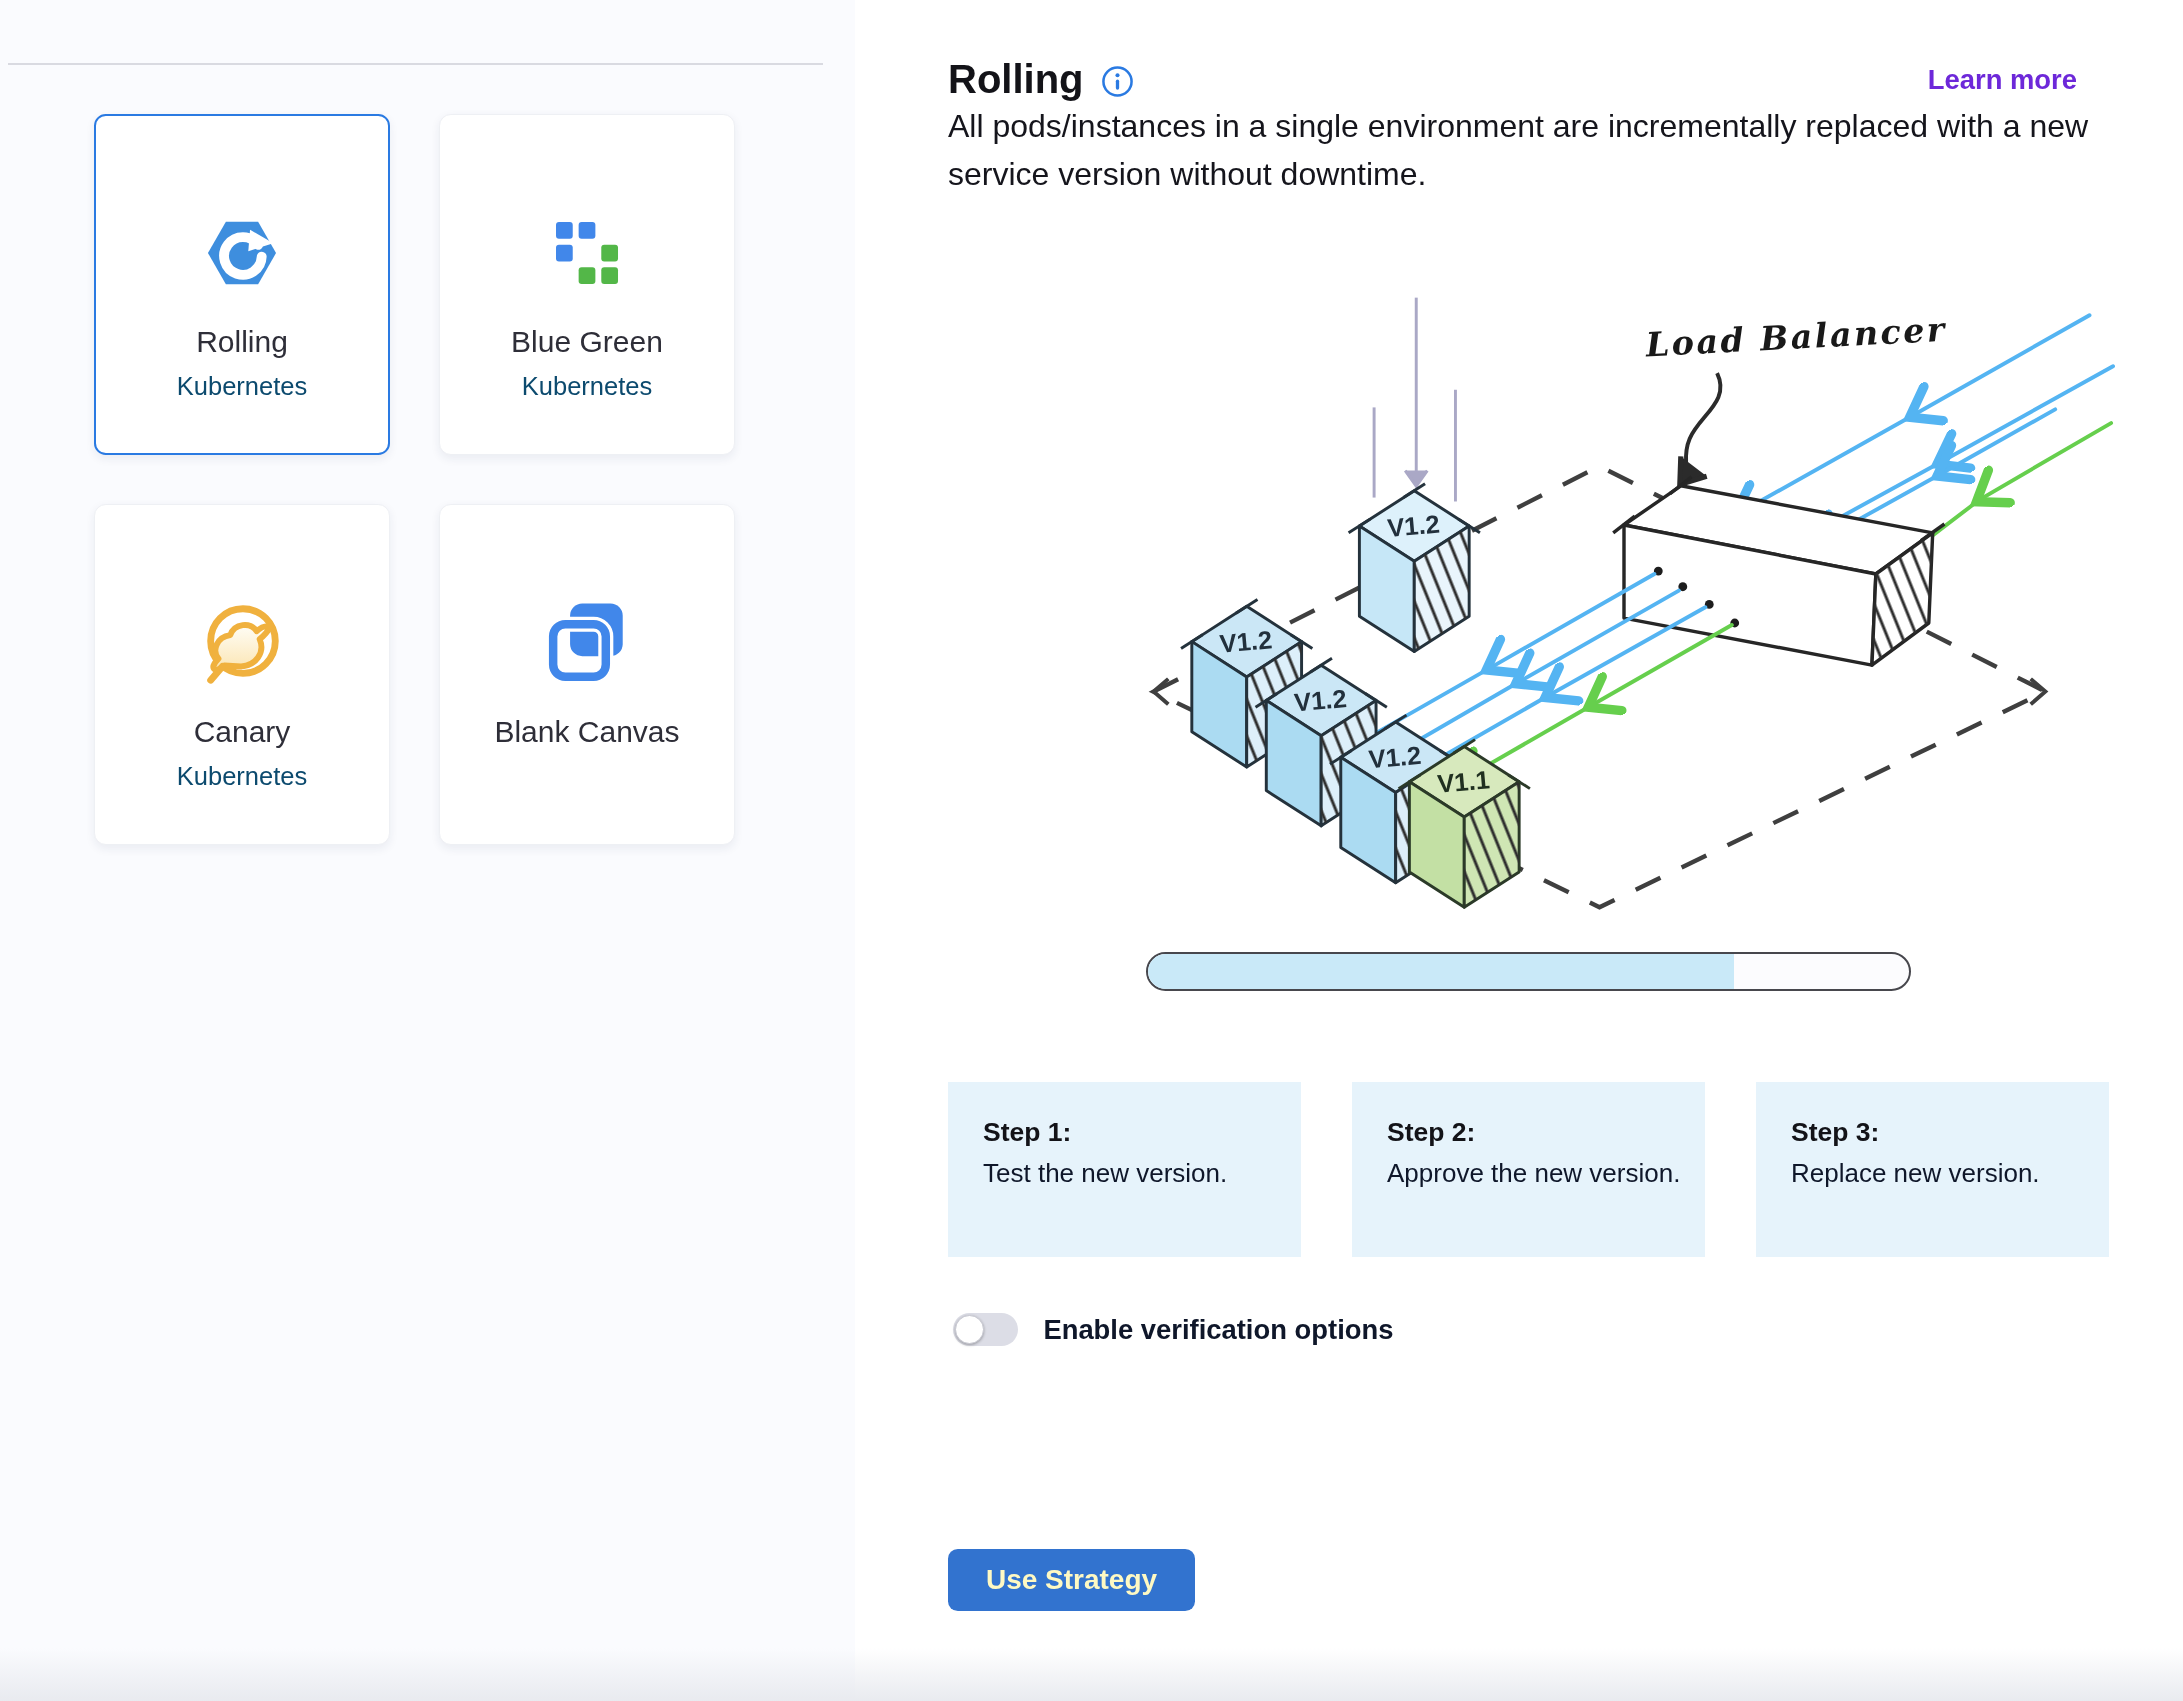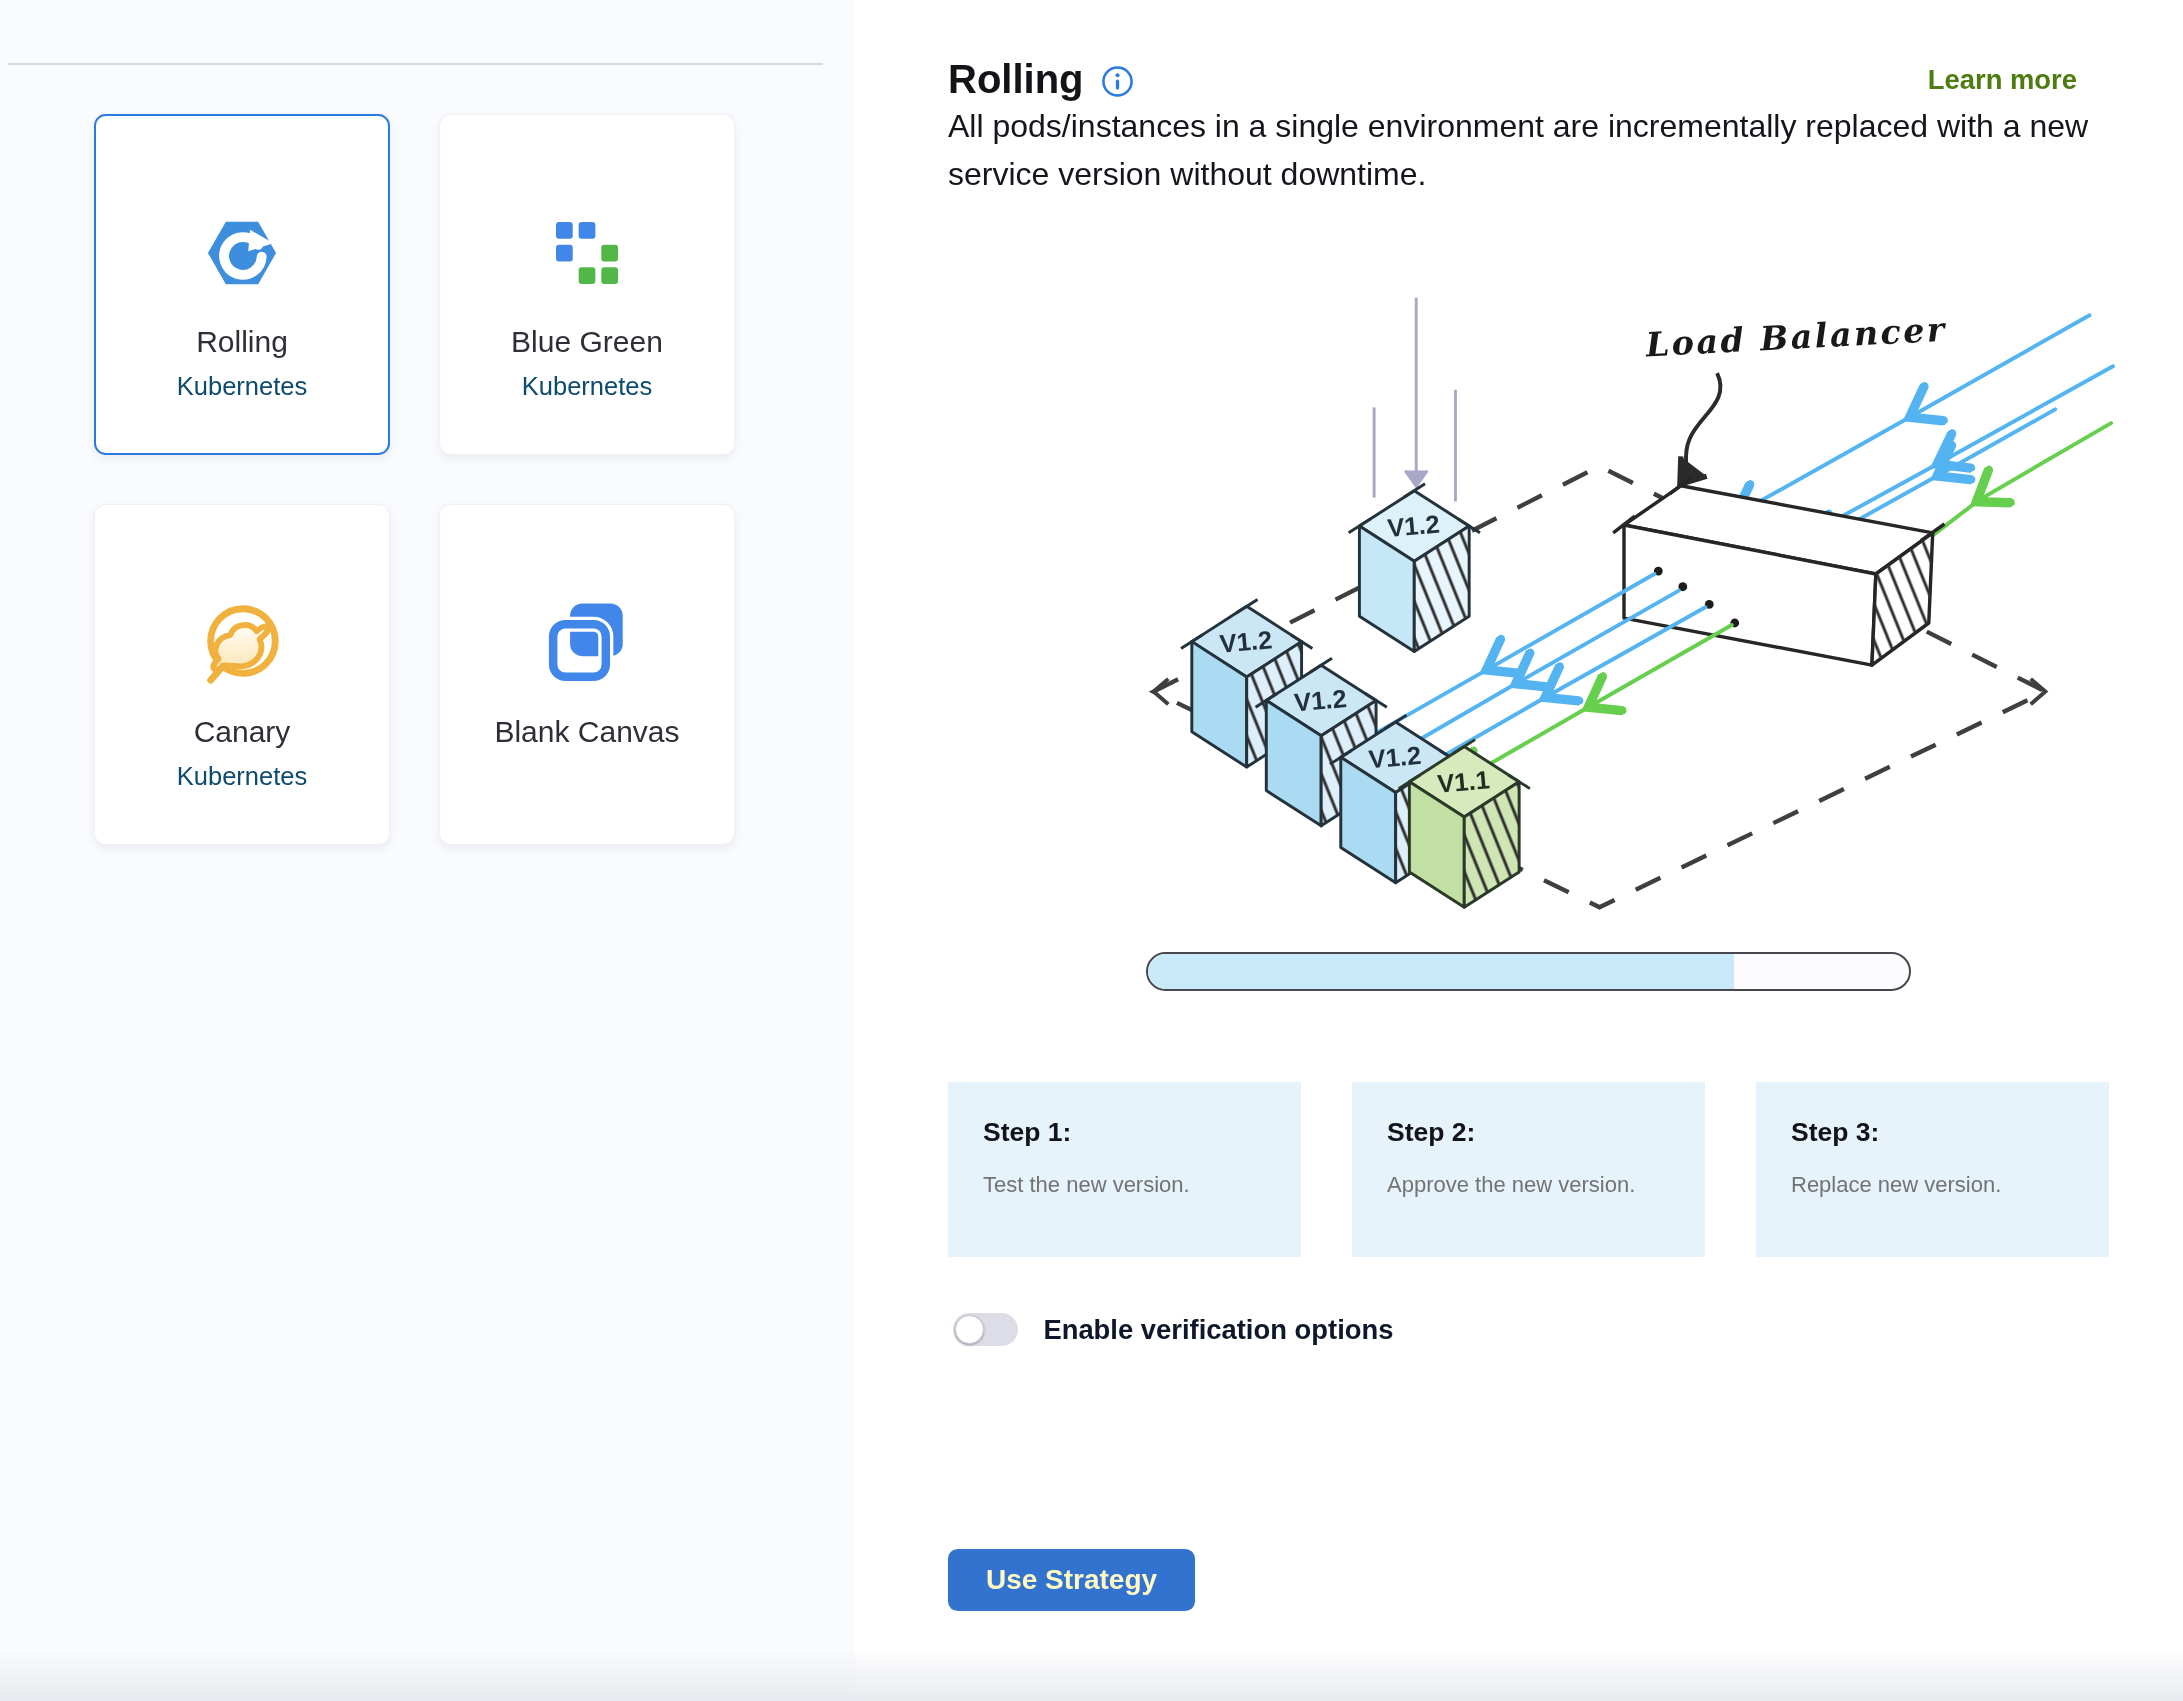--- a/index.html
+++ b/index.html
@@ -39,34 +39,34 @@
   .card .name { margin-top:27.4px; font-size:30px; font-weight:500; color:#2e2e38; }
   .card .sub  { margin-top:12.7px; font-size:25.5px; color:#0c4a6e; }
   
   .main {
     position:absolute; left:855px; top:0; width:1329px; height:1702px;
     background:#ffffff; padding:57px 75px 0 93px;
   }
   .head-row { display:flex; align-items:center; }
   .head-row h2 { font-size:40px; font-weight:700; color:#131318; }
   .info-icon { margin-left:17.6px; margin-top:3.9px; display:inline-flex; }
-  .learn-more { margin-left:auto; margin-right:32px; font-size:27.4px; font-weight:700; color:#4d7c0f; text-decoration:none; cursor:pointer; }
+  .learn-more { margin-left:auto; margin-right:32px; font-size:27.4px; font-weight:700; color:#6d28d9; text-decoration:none; cursor:pointer; }
   .description { font-size:32px; line-height:48px; color:#15151c; max-width:1152px; }
   .illustration { margin-top:82px; margin-left:181px; width:990px; height:637px; position:relative; }
   .progress-wrap {
     margin-top:35px; margin-left:198px; width:765px; height:39px;
     border:2.9px solid #47474d; border-radius:19.6px; background:#fcfcfe; overflow:hidden;
   }
   .progress-fill { height:100%; background:#c9e9f8; border-radius:16.7px 0 0 16.7px; }
   .steps { margin-top:91px; display:flex; gap:51px; }
   .step-card {
     width:353px; height:175px; background:#e6f3fb; padding:35px 0 0 35px;
   }
   .step-card .step-label { font-size:26.5px; font-weight:700; color:#131318; }
-  .step-card .step-text  { margin-top:24px; font-size:22px; color:#737373; }
+  .step-card .step-text  { margin-top:10px; font-size:26px; color:#0f172a; }
   .toggle-row { margin-top:56px; display:flex; align-items:center; }
   .toggle {
     margin-left:4.9px; width:65px; height:33px; border-radius:16.7px; background:#dcdde6;
     position:relative; cursor:pointer; flex:0 0 auto;
   }
   .toggle .knob {
     position:absolute; left:2px; top:2px; width:29px; height:29px; border-radius:50%;
     background:#ffffff; border:1px solid #c6c7d0; box-shadow:0 1px 2.9px rgba(0,0,0,0.3);
   }
   .toggle-label { margin-left:25.5px; font-size:27.4px; font-weight:700; color:#0f172a; }

